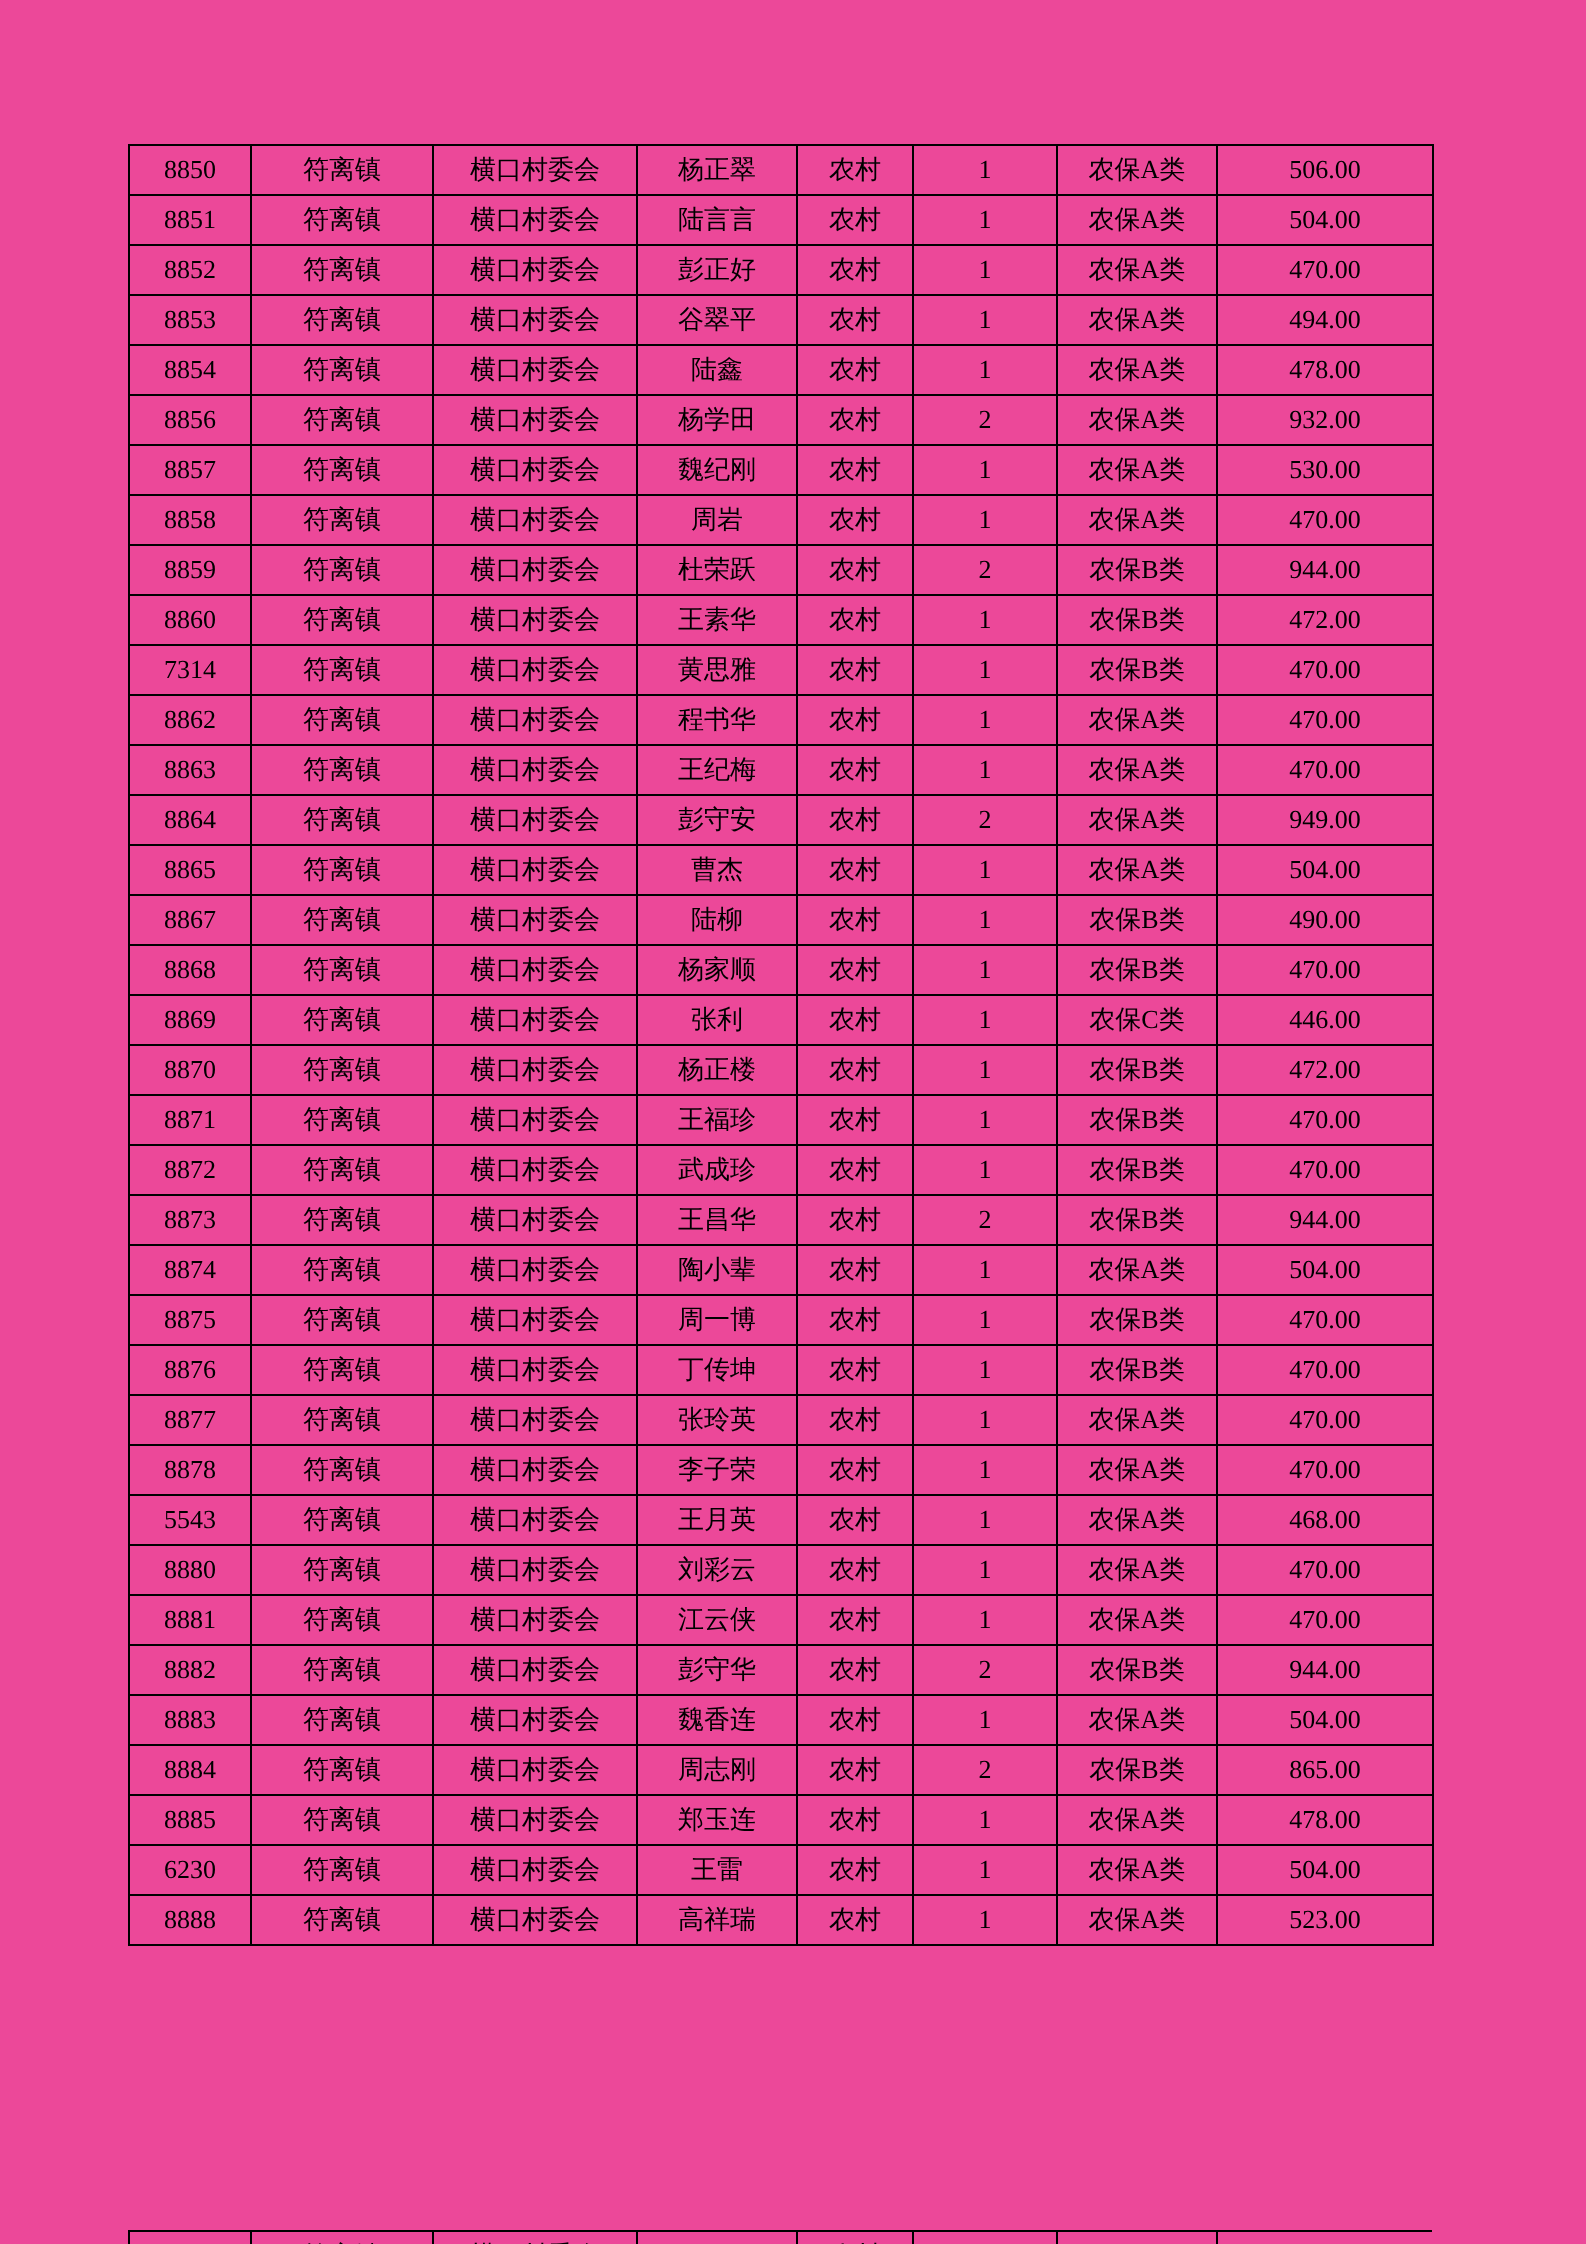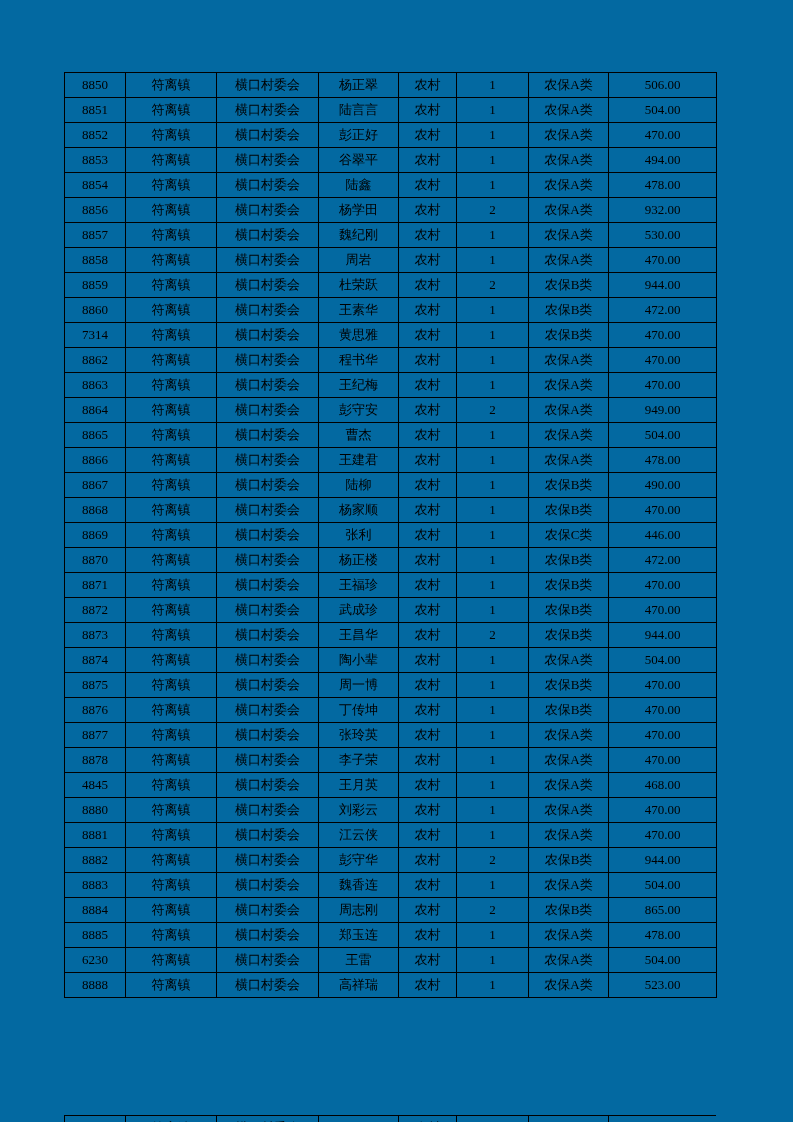--- a/index.html
+++ b/index.html
@@ -6,21 +6,21 @@
   html, body { margin: 0; padding: 0; }
   body {
     background: #ffffff;
     font-family: "Liberation Serif", "DejaVu Serif", serif;
   }
   .page {
     position: relative;
     width: 793px;
     height: 1122px;
     margin: 0 auto;
-    background: #0369a1;
+    background: #ec4899;
     overflow: hidden;
   }
   table.data-table {
     position: absolute;
     left: 64px;
     top: 72px;
     width: 652px;
     border-collapse: collapse;
     table-layout: fixed;
   }
@@ -237,30 +237,20 @@
     <td>8865</td>
     <td>符离镇</td>
     <td>横口村委会</td>
     <td>曹杰</td>
     <td>农村</td>
     <td>1</td>
     <td>农保A类</td>
     <td>504.00</td>
   </tr>
 
-  <tr>
-    <td>8866</td>
-    <td>符离镇</td>
-    <td>横口村委会</td>
-    <td>王建君</td>
-    <td>农村</td>
-    <td>1</td>
-    <td>农保A类</td>
-    <td>478.00</td>
-  </tr>
 
   <tr>
     <td>8867</td>
     <td>符离镇</td>
     <td>横口村委会</td>
     <td>陆柳</td>
     <td>农村</td>
     <td>1</td>
     <td>农保B类</td>
     <td>490.00</td>
@@ -381,21 +371,21 @@
     <td>符离镇</td>
     <td>横口村委会</td>
     <td>李子荣</td>
     <td>农村</td>
     <td>1</td>
     <td>农保A类</td>
     <td>470.00</td>
   </tr>
 
   <tr>
-    <td>4845</td>
+    <td>5543</td>
     <td>符离镇</td>
     <td>横口村委会</td>
     <td>王月英</td>
     <td>农村</td>
     <td>1</td>
     <td>农保A类</td>
     <td>468.00</td>
   </tr>
 
   <tr>

